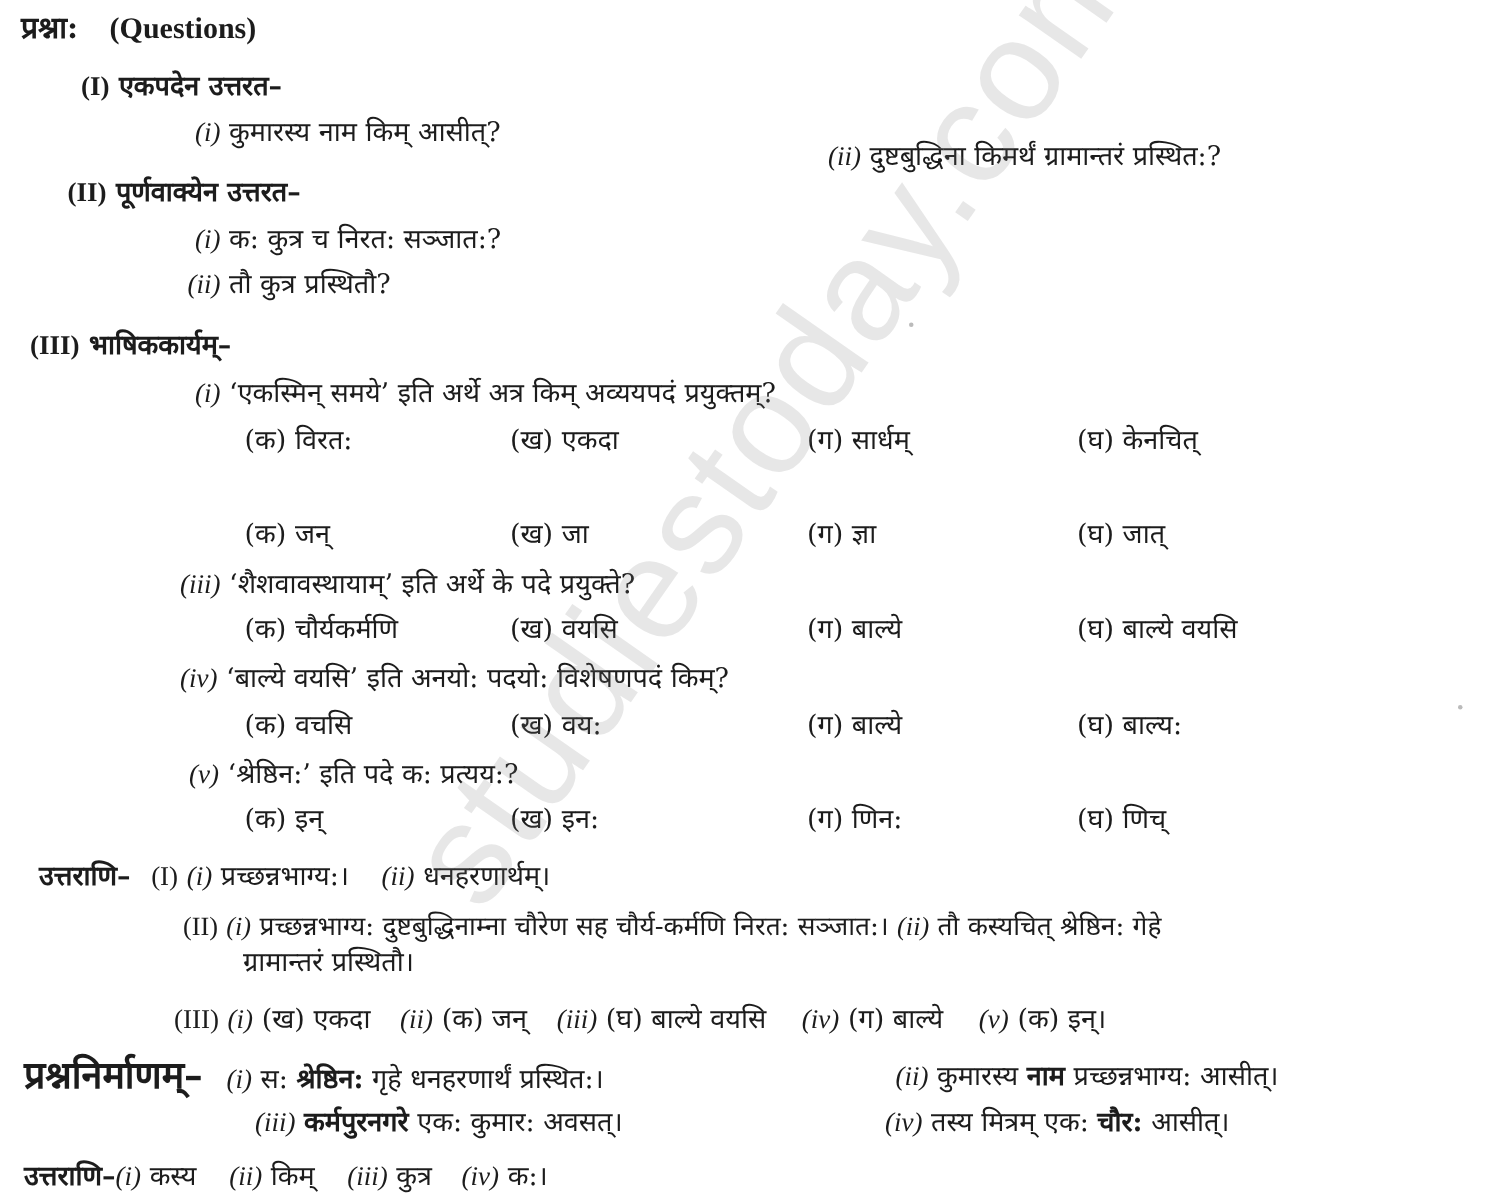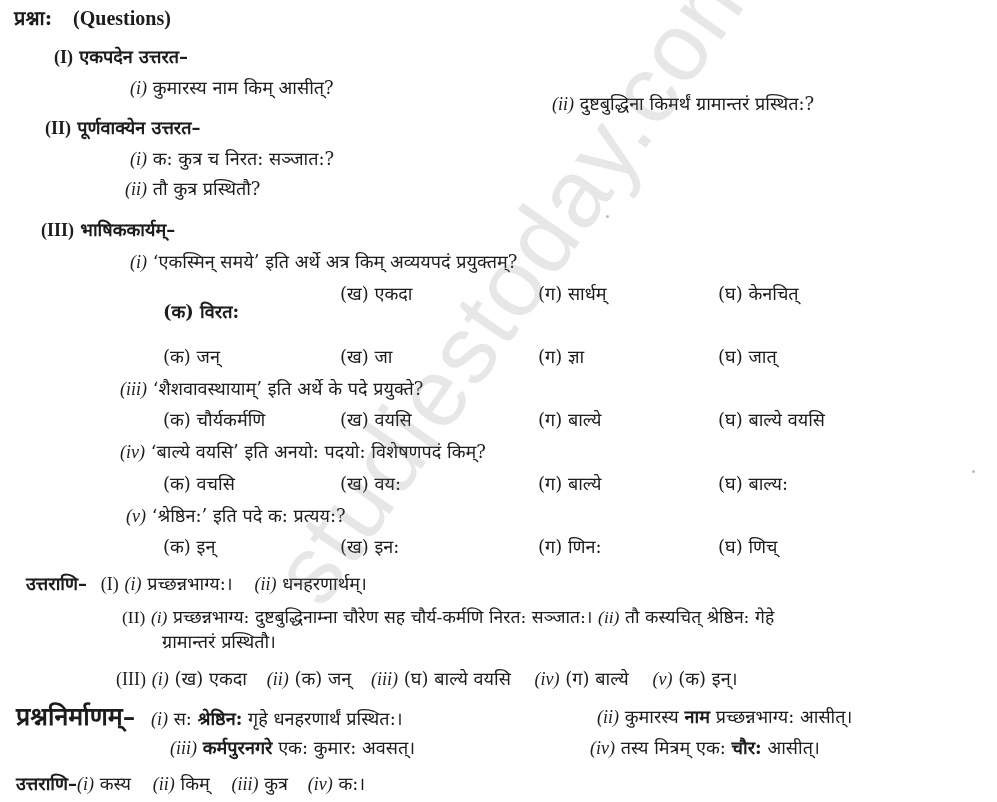--- a/index.html
+++ b/index.html
@@ -45,30 +45,30 @@
   </div>
   <div class="line" style="left:130px;top:147px;">
     <span class="it">(i)</span>
     <span>क: कुत्र च निरत: सञ्जात:?</span>
   </div>
   <div class="line" style="left:125px;top:177px;text-align:center;">
     <span class="it">(ii)</span>
     <span>तौ कुत्र प्रस्थितौ?</span>
   </div>
 
-  <div class="line b" style="left:41px;top:218px;">
+  <div class="line b" style="left:20px;top:218px;">
     <span class="en">(III)</span>
     <span>भाषिककार्यम्–</span>
   </div>
 
   <div class="line" style="left:130px;top:250px;">
     <span class="it">(i)</span>
     <span>‘एकस्मिन् समये’ इति अर्थे अत्र किम् अव्ययपदं प्रयुक्तम्?</span>
   </div>
-  <div class="opt" style="left:163px;top:300px;font-weight:bold;">(क) विरत:</div>
+  <div class="opt" style="left:163px;top:282px;">(क) विरत:</div>
   <div class="opt" style="left:340px;top:282px;">(ख) एकदा</div>
   <div class="opt" style="left:538px;top:282px;">(ग) सार्धम्</div>
   <div class="opt" style="left:718px;top:282px;">(घ) केनचित्</div>
 
   <div class="opt" style="left:163px;top:345px;">(क) जन्</div>
   <div class="opt" style="left:340px;top:345px;">(ख) जा</div>
   <div class="opt" style="left:538px;top:345px;">(ग) ज्ञा</div>
   <div class="opt" style="left:718px;top:345px;">(घ) जात्</div>
 
   <div class="line" style="left:120px;top:377px;">

